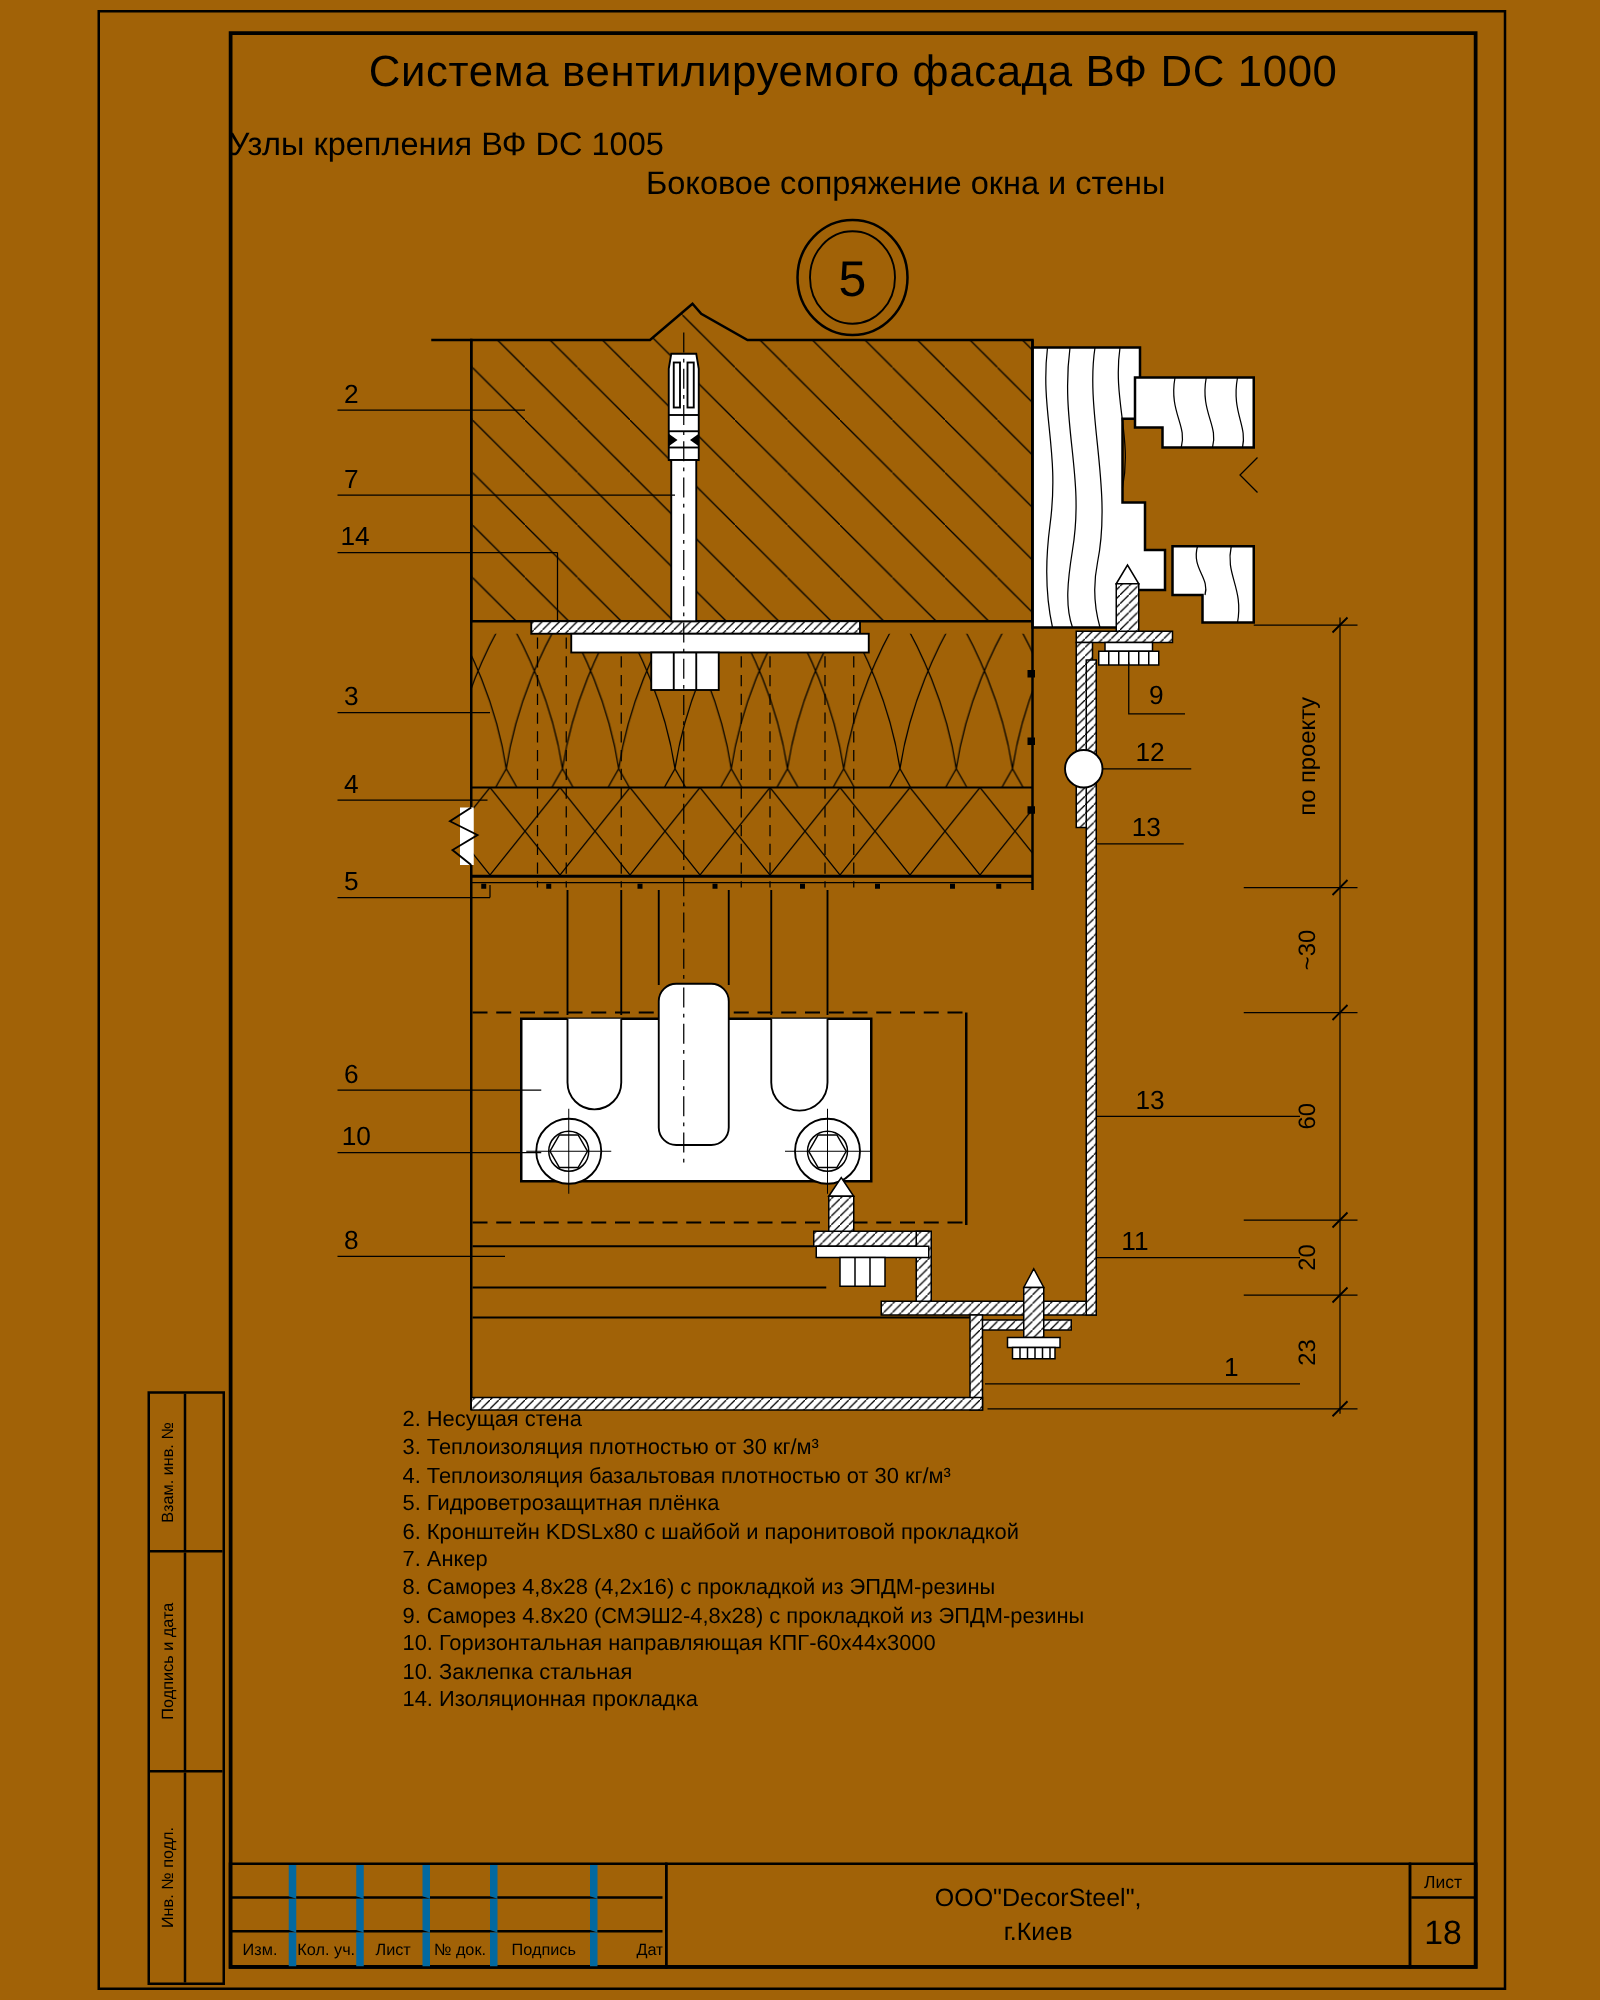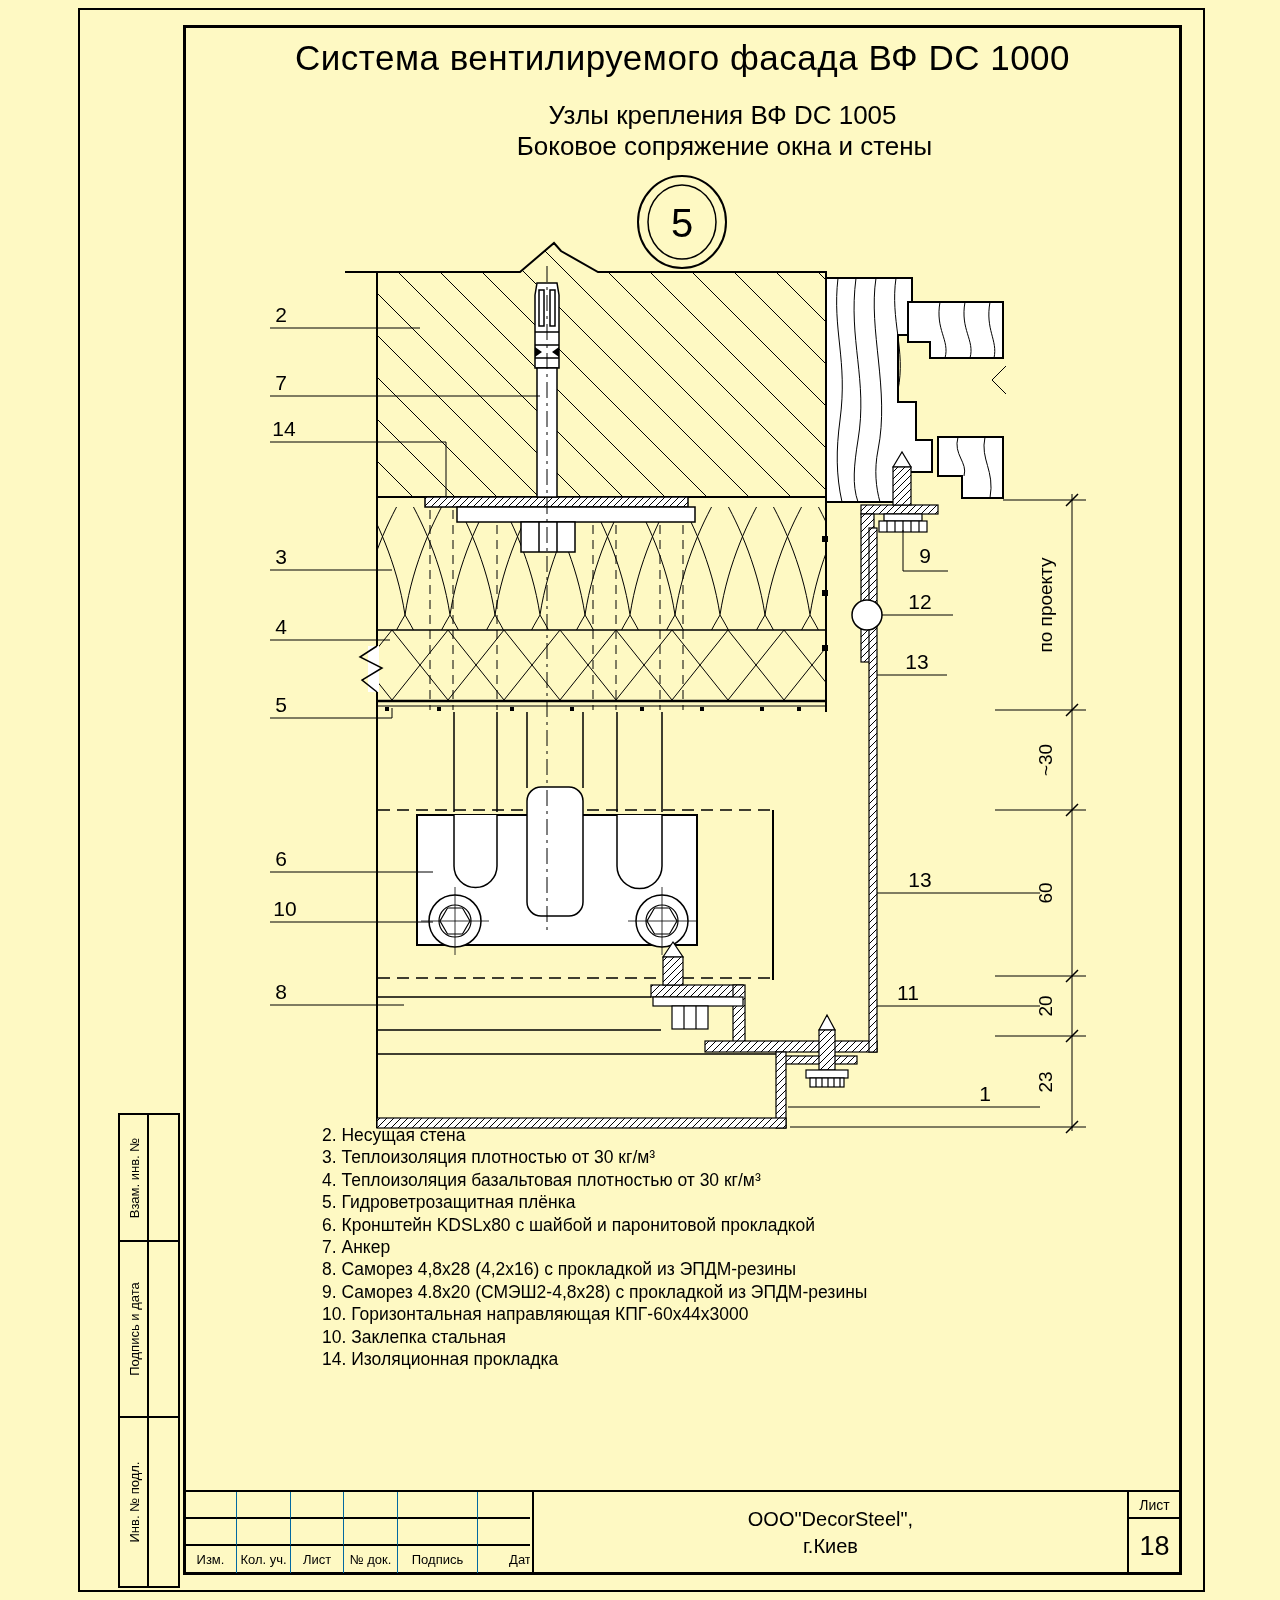--- a/index.html
+++ b/index.html
@@ -1,36 +1,36 @@
 <!DOCTYPE html>
 <html><head>
 <meta charset="utf-8">
 <style>
   html,body{margin:0;padding:0;background:#fff;}
-  .sheet{position:relative;width:1280px;height:1600px;background:#fef9c3;
+  .sheet{position:relative;width:1280px;height:1600px;background:#a16207;
          font-family:"Liberation Sans",sans-serif;color:#000;overflow:hidden;}
   .abs{position:absolute;box-sizing:border-box;}
   .outer-border{left:78px;top:8px;width:1127px;height:1584px;border:2px solid #000;}
   .inner-frame{left:183px;top:25px;width:999px;height:1550px;border:3px solid #000;}
   .title-main{left:183px;top:38px;width:999px;text-align:center;font-size:35px;letter-spacing:.5px;}
-  .title-sub1{left:183px;top:100px;width:1079px;text-align:center;font-size:26px;}
+  .title-sub1{left:183px;top:100px;width:1079px;text-align:left;font-size:26px;}
   .title-sub2{left:183px;top:131px;width:1083px;text-align:center;font-size:26px;}
   .legend{left:322px;top:1124px;width:840px;font-size:17.5px;line-height:22.4px;}
   .drawing-svg{left:0;top:0;width:1280px;height:1600px;}
   
   .stamp-side{left:118px;top:1113px;width:62px;height:475px;border:2px solid #000;display:flex;flex-direction:column;}
   .stamp-cell{position:relative;display:flex;box-sizing:border-box;border-bottom:2px solid #000;}
   .stamp-cell:last-child{border-bottom:none;}
   .stamp-strip{width:27px;border-right:2px solid #000;position:relative;}
   .stamp-strip span{position:absolute;top:50%;left:50%;transform:translate(-50%,-50%) rotate(-90deg);
     white-space:nowrap;font-size:13px;}
   
   .tb-left{left:183px;top:1490px;width:351px;height:85px;border:2px solid #000;
     display:grid;grid-template-columns:52px 54px 53px 54px 80px 52px;grid-template-rows:27px 27px 1fr;}
-  .tb-left .c{box-sizing:border-box;border-right:1px solid #0369a1;border-bottom:2px solid #000;
+  .tb-left .c{box-sizing:border-box;border-right:6px solid #0369a1;border-bottom:2px solid #000;
     display:flex;align-items:center;justify-content:center;font-size:13px;white-space:nowrap;overflow:hidden;}
   .tb-left .c.lastcol{border-right:none;padding-left:39px;}
   .tb-left .c.lastrow{border-bottom:none;}
   .tb-mid{left:532px;top:1490px;width:597px;height:85px;border:2px solid #000;
     display:flex;flex-direction:column;align-items:center;justify-content:center;font-size:20px;line-height:27px;}
   .tb-sheet{left:1127px;top:1490px;width:55px;height:85px;border:2px solid #000;display:flex;flex-direction:column;}
   .tb-sheet .hd{height:27px;border-bottom:2px solid #000;display:flex;align-items:center;justify-content:center;font-size:14px;box-sizing:border-box;}
   .tb-sheet .no{flex:1;display:flex;align-items:center;justify-content:center;font-size:27px;}
 </style>
 </head>

